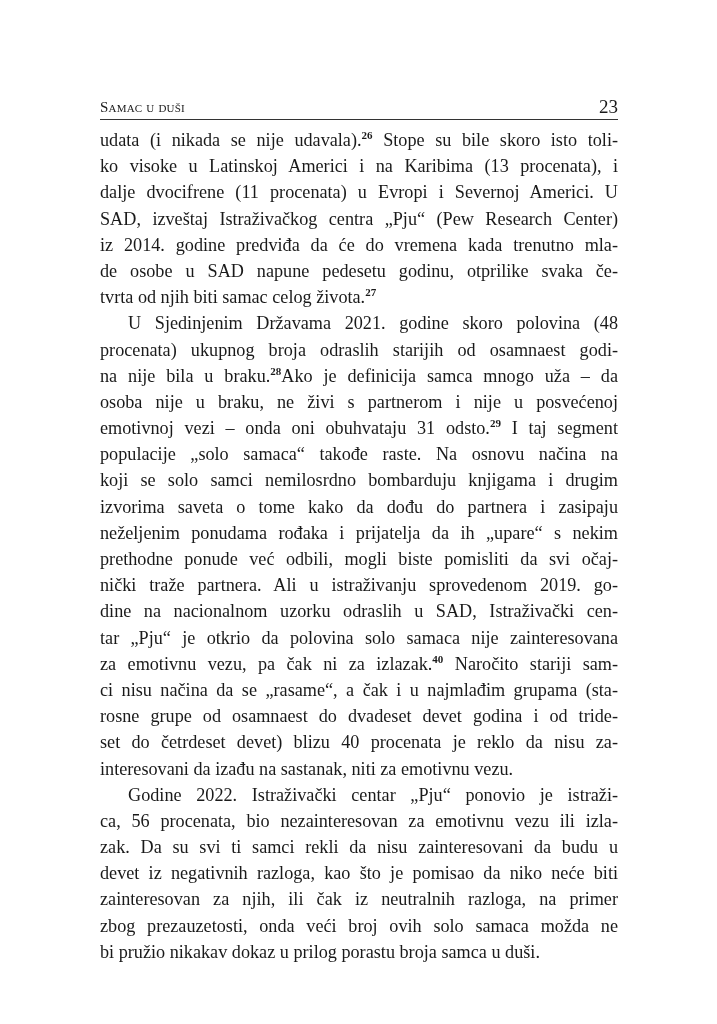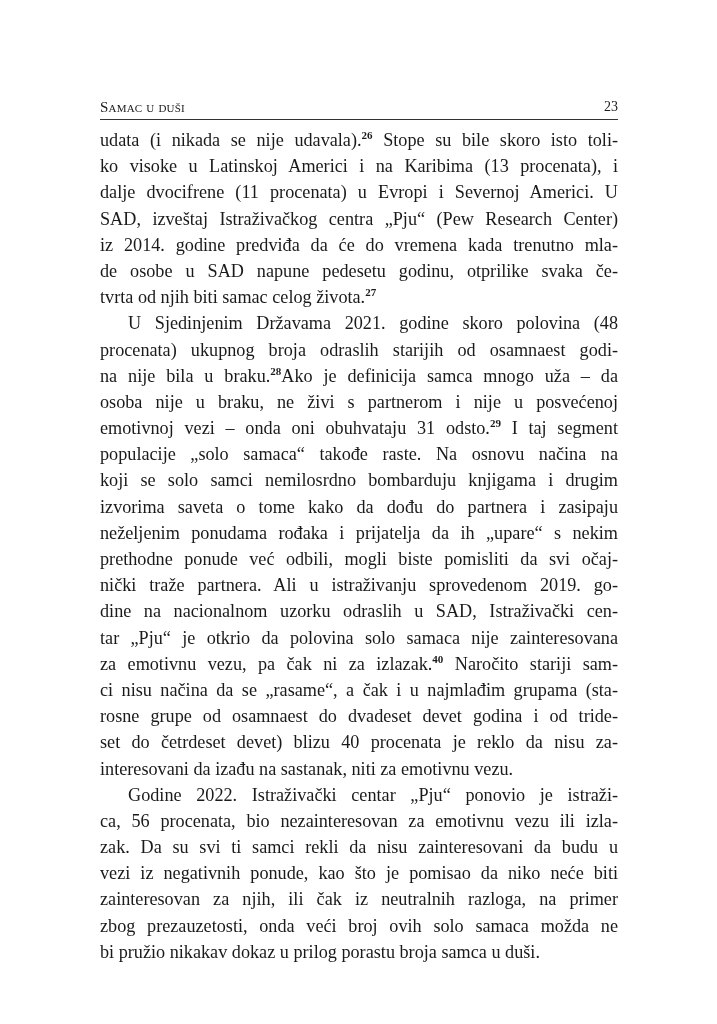--- a/index.html
+++ b/index.html
@@ -1,21 +1,21 @@
 <!DOCTYPE html>
 <html><head>
 <meta charset="utf-8">
 <style>
   html, body { margin:0; padding:0; background:#ffffff; }
   body { width:717px; height:1024px; position:relative; overflow:hidden; }
   .page { position:absolute; left:100px; top:92px; width:518px; color:#1a1a1a; }
   .running-head { display:flex; justify-content:space-between; align-items:flex-end;
     border-bottom:1px solid #333; padding-bottom:3px; height:24px; }
   .head-title { font-family:"Liberation Serif", serif; font-size:15px; font-variant:small-caps; letter-spacing:0.2px; }
-  .head-page { font-family:"Liberation Serif", serif; font-size:14px; line-height:19px; }
+  .head-page { font-family:"Liberation Serif", serif; font-size:19px; line-height:19px; }
   .body { margin-top:7px; font-family:"Liberation Serif", serif; font-size:18.2px; line-height:26.2px; text-align:justify; }
   .line { display:block; text-align:justify; text-align-last:justify; white-space:nowrap; height:26.2px; overflow:visible; }
   .line.last { text-align-last:left; }
   .line.indent { padding-left:28px; }
   sup { font-size:11px; vertical-align:7px; line-height:0;font-weight:bold; }
 </style>
 </head>
 <body>
 
 <div class="page">
@@ -50,19 +50,19 @@
         <span class="line">za emotivnu vezu, pa čak ni za izlazak.<sup>40</sup> Naročito stariji sam-</span>
         <span class="line">ci nisu načina da se „rasame“, a čak i u najmlađim grupama (sta-</span>
         <span class="line">rosne grupe od osamnaest do dvadeset devet godina i od tride-</span>
         <span class="line">set do četrdeset devet) blizu 40 procenata je reklo da nisu za-</span>
         <span class="line last">interesovani da izađu na sastanak, niti za emotivnu vezu.</span>
       </div>
       <div>
         <span class="line indent">Godine 2022. Istraživački centar „Pju“ ponovio je istraži-</span>
         <span class="line">ca, 56 procenata, bio nezainteresovan za emotivnu vezu ili izla-</span>
         <span class="line">zak. Da su svi ti samci rekli da nisu zainteresovani da budu u</span>
-        <span class="line">vezi iz negativnih ponude, kao što je pomisao da niko neće biti</span>
+        <span class="line">devet iz negativnih razloga, kao što je pomisao da niko neće biti</span>
         <span class="line">zainteresovan za njih, ili čak iz neutralnih razloga, na primer</span>
         <span class="line">zbog prezauzetosti, onda veći broj ovih solo samaca možda ne</span>
         <span class="line last">bi pružio nikakav dokaz u prilog porastu broja samca u duši.</span>
       </div>
     </div>
 </div>
 
 </body></html>

